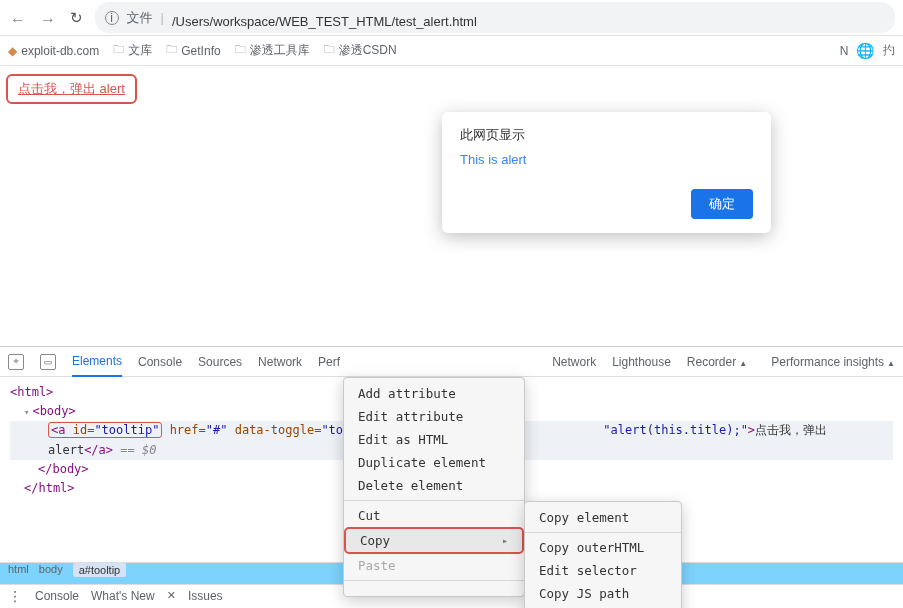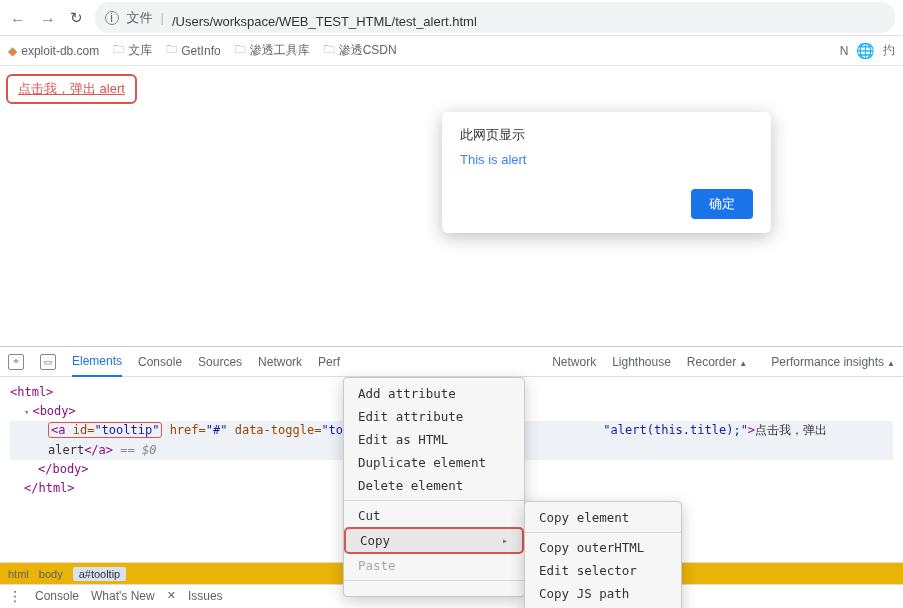--- a/index.html
+++ b/index.html
@@ -55,21 +55,21 @@
     .ctx-menu { position: absolute; left: 343px; top: 0; width: 182px; background: #f6f6f6; border: 1px solid #c9c9c9; border-radius: 4px; box-shadow: 0 4px 16px rgba(0,0,0,0.2); font-size: 12.5px; color: #333; padding: 4px 0; }
     .ctx-item { padding: 4px 14px; cursor: pointer; display: flex; justify-content: space-between; align-items: center; }
     .ctx-item.hover { background: #e8e8e8; }
     .ctx-item.disabled { color: #a8a8a8; cursor: default; }
     .ctx-sep { border-top: 1px solid #d6d6d6; margin: 3px 0; }
     .ctx-item .sub-arrow { font-size: 10px; color: #777; }
     .ctx-highlighted { border: 2px solid #d9534f; border-radius: 5px; }
     
     .ctx-submenu { position: absolute; left: 524px; top: 124px; width: 158px; background: #f6f6f6; border: 1px solid #c9c9c9; border-radius: 4px; box-shadow: 0 4px 16px rgba(0,0,0,0.2); font-size: 12.5px; color: #333; padding: 4px 0; }
     
-    .dt-breadcrumb { background: #eab308; border-top: 1px solid #ddd; height: 22px; display: flex; align-items: center; padding: 0 8px; gap: 10px; color: #5f6368; font-size: 11px; }
+    .dt-breadcrumb { background: #7dd3fc; border-top: 1px solid #ddd; height: 22px; display: flex; align-items: flex-start; padding: 0 8px; gap: 10px; color: #5f6368; font-size: 11px; }
     .dt-breadcrumb .sel { background: #d6e3f5; padding: 1px 6px; border-radius: 2px; color: #333; }
     
     .dt-footer { border-top: 1px solid #ddd; height: 22px; display: flex; align-items: center; padding: 0 8px; gap: 12px; color: #5f6368; font-size: 12px; }
     .dt-footer .dots { font-size: 14px; letter-spacing: 1px; }
     .dt-footer .x-icon { font-size: 11px; }
   </style>
 </head>
 <body>
 
 <div class="toolbar">

